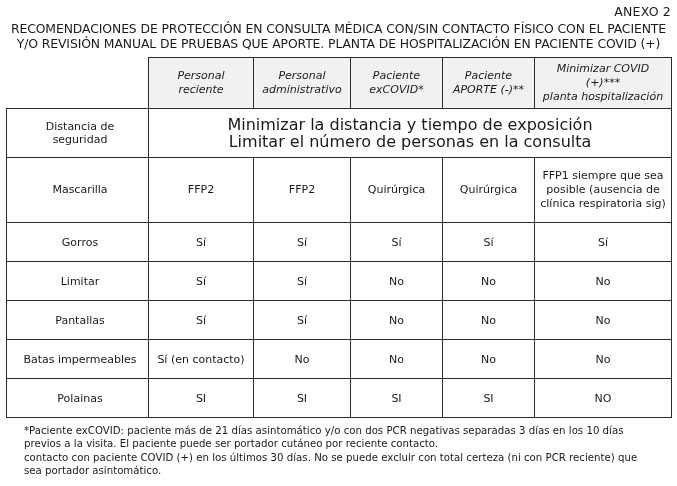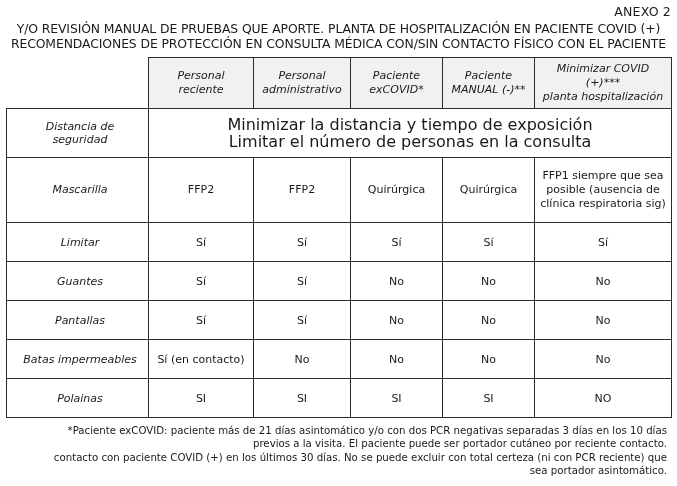--- a/index.html
+++ b/index.html
@@ -43,21 +43,20 @@
   table.main td, table.main th {
     border: 1px solid #2b2b2b;
     vertical-align: middle;
     text-align: center;
     font-size: 11px;
     padding: 4px 3px;
   }
   .col-label {
     width: 142px;
     text-align: center;
-    font-style: italic;
     padding-left: 8px !important;
     font-size: 12px;
   }
   .hdr td {
     font-style: italic;
     background: #f1f1f1;
     font-size: 11.8px;
     line-height: 14px;
     height: 40px;
   }
@@ -79,38 +78,37 @@
   .row-std td {
     height: 30px;
   }
   .notes {
     margin: 7px 4px 0 6px;
     font-size: 10.2px;
     line-height: 12.4px;
   }
   .notes p {
     margin: 0 0 1px 12px;
-    text-align: right;
   }
   .cw2 { width: 105px; }
   .cw3 { width: 97px; }
   .cw4 { width: 92px; }
   .cw5 { width: 92px; }
   .cw6 { width: 137px; }
 </style>
 </head>
 <body>
 
 <div class="page">
 
   <div class="anexo">ANEXO 2</div>
 
   <div class="title">
+    <div>RECOMENDACIONES DE PROTECCIÓN EN CONSULTA MÉDICA CON/SIN CONTACTO FÍSICO CON EL PACIENTE</div>
     <div>Y/O REVISIÓN MANUAL DE PRUEBAS QUE APORTE. PLANTA DE HOSPITALIZACIÓN EN PACIENTE COVID (+)</div>
-    <div>RECOMENDACIONES DE PROTECCIÓN EN CONSULTA MÉDICA CON/SIN CONTACTO FÍSICO CON EL PACIENTE</div>
   </div>
 
   <table class="main">
     <colgroup>
       <col class="col-label-w" style="width:142px">
       <col class="cw2">
       <col class="cw3">
       <col class="cw4">
       <col class="cw5">
       <col class="cw6">
@@ -125,21 +123,21 @@
         <td>
           <div>Personal</div>
           <div>administrativo</div>
         </td>
         <td>
           <div>Paciente</div>
           <div>exCOVID*</div>
         </td>
         <td>
           <div>Paciente</div>
-          <div>MANUAL (-)**</div>
+          <div>APORTE (-)**</div>
         </td>
         <td>
           <div>Minimizar COVID (+)***</div>
           <div>planta hospitalización</div>
         </td>
       </tr>
 
       <tr class="row-dist">
         <td class="col-label">
           <div>Distancia de</div>
@@ -154,30 +152,30 @@
       <tr class="row-mask">
         <td class="col-label">Mascarilla</td>
         <td>FFP2</td>
         <td>FFP2</td>
         <td>Quirúrgica</td>
         <td>Quirúrgica</td>
         <td>FFP1 siempre que sea posible (ausencia de clínica respiratoria sig)</td>
       </tr>
 
       <tr class="row-std">
+        <td class="col-label">Gorros</td>
+        <td>Sí</td>
+        <td>Sí</td>
+        <td>Sí</td>
+        <td>Sí</td>
+        <td>Sí</td>
+      </tr>
+
+      <tr class="row-std">
         <td class="col-label">Limitar</td>
-        <td>Sí</td>
-        <td>Sí</td>
-        <td>Sí</td>
-        <td>Sí</td>
-        <td>Sí</td>
-      </tr>
-
-      <tr class="row-std">
-        <td class="col-label">Guantes</td>
         <td>Sí</td>
         <td>Sí</td>
         <td>No</td>
         <td>No</td>
         <td>No</td>
       </tr>
 
       <tr class="row-std">
         <td class="col-label">Pantallas</td>
         <td>Sí</td>

